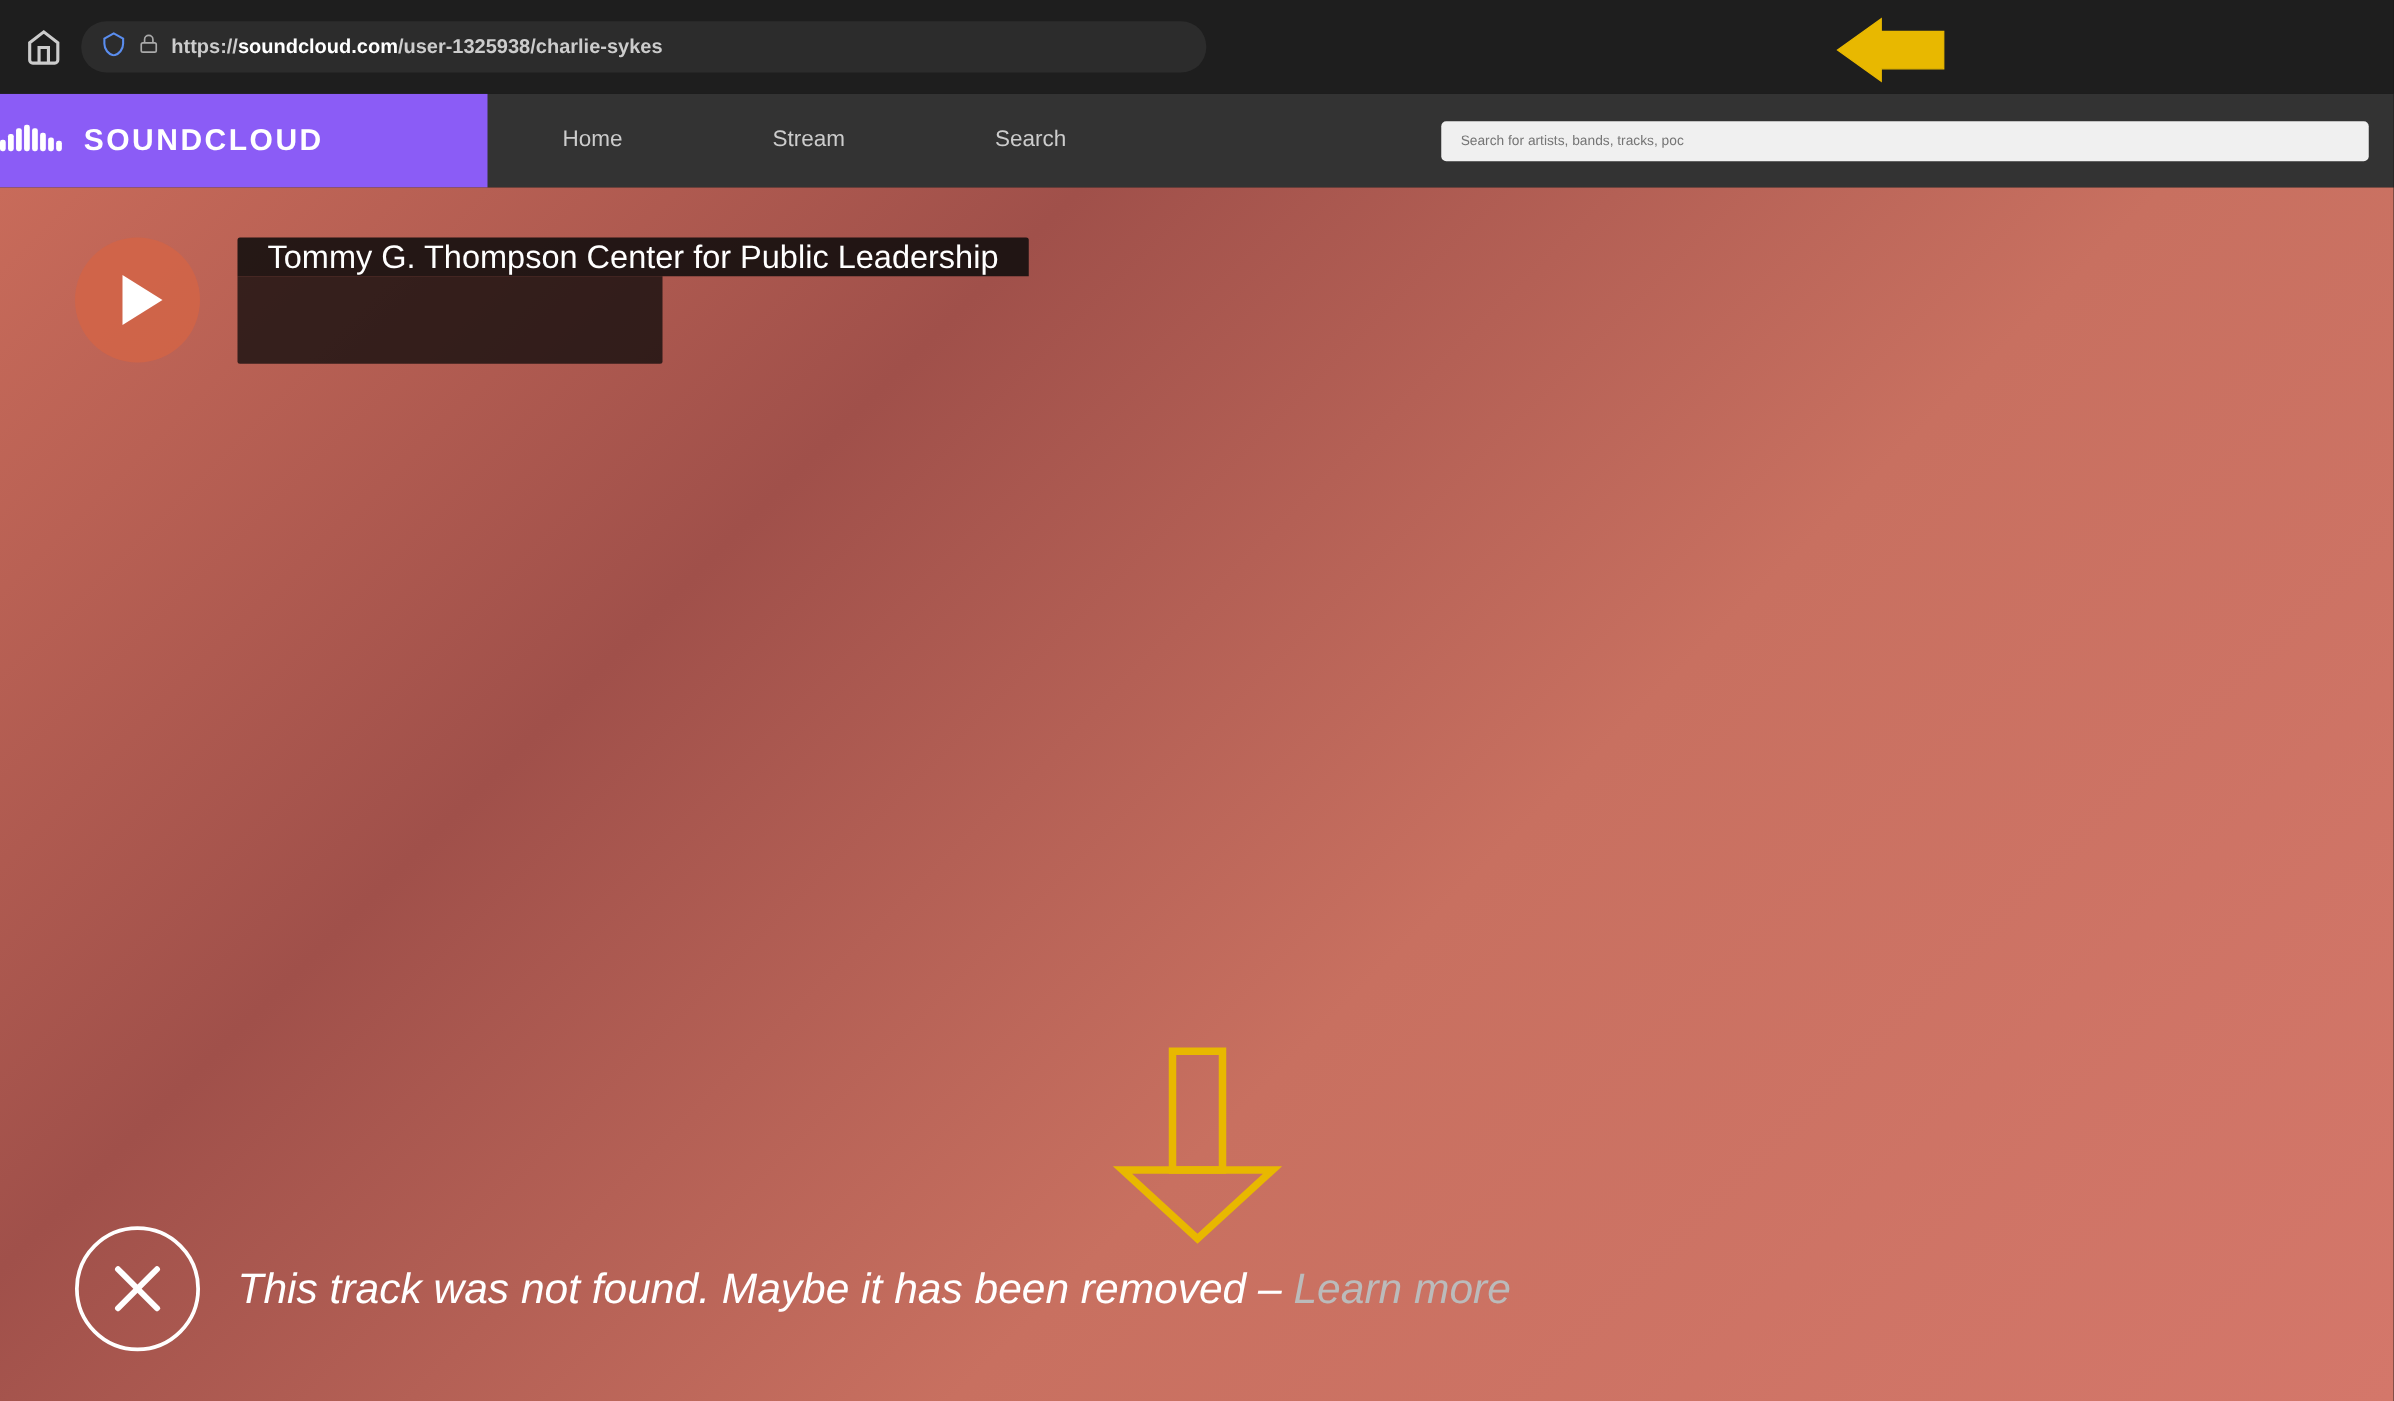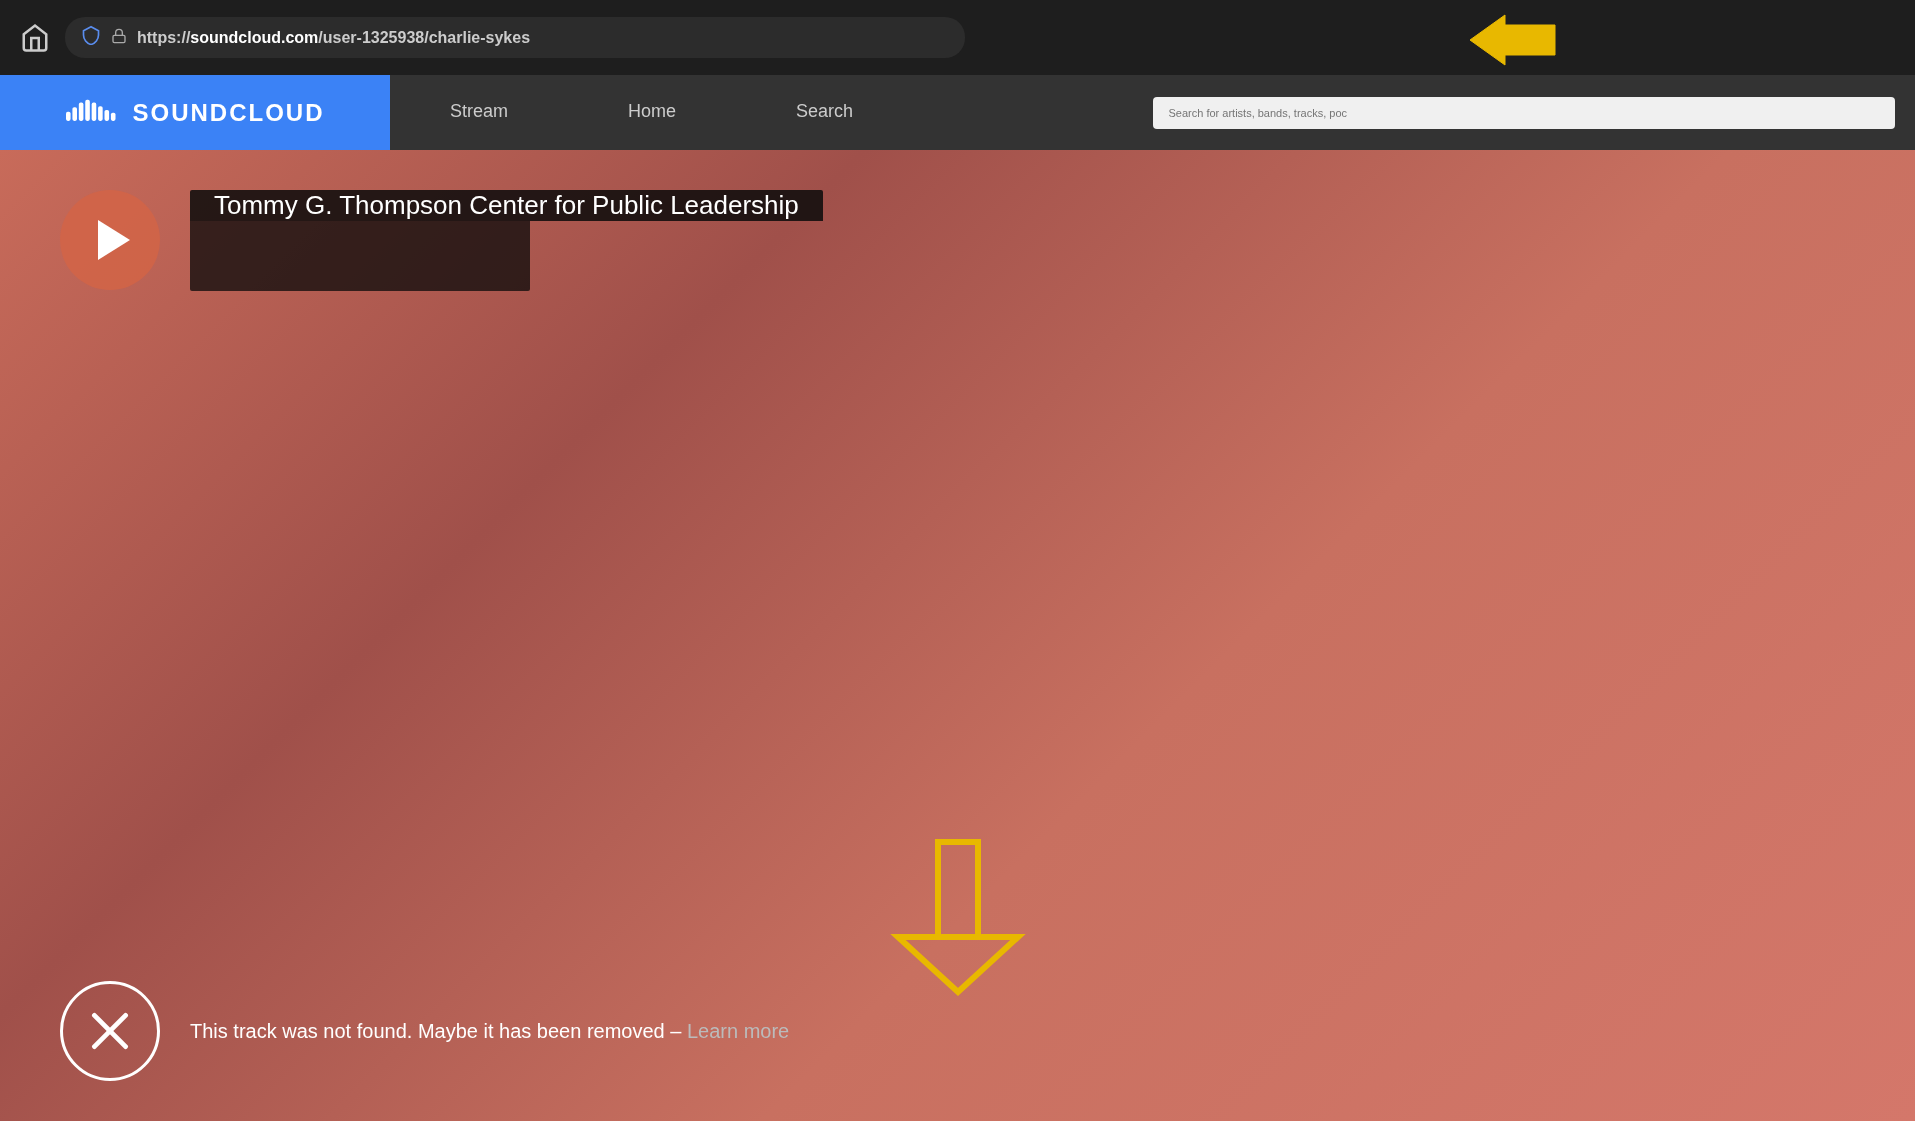--- a/index.html
+++ b/index.html
@@ -68,25 +68,24 @@
     
     .sc-nav {
       width: 100%;
       height: 75px;
       background: #333;
       display: flex;
       align-items: stretch;
     }
 
     .sc-logo-area {
-      background: #3b82f6;
+      background: #8b5cf6;
       width: 390px;
       display: flex;
       align-items: center;
-      justify-content: center;
       gap: 12px;
       flex-shrink: 0;
     }
 
     .sc-logo-icon {
       color: white;
       font-size: 28px;
     }
 
     .sc-logo-text {
@@ -211,22 +210,23 @@
       border: 3px solid white;
       border-radius: 50%;
       display: flex;
       align-items: center;
       justify-content: center;
       flex-shrink: 0;
     }
 
     .error-text {
       color: white;
-      font-size: 20px;
+      font-size: 34px;
       font-weight: 400;
+      font-style: italic;
     }
 
     .error-text .learn-more {
       color: #bbb;
     }
 
     
     .down-arrow-annotation {
       position: absolute;
       bottom: 120px;
@@ -289,22 +289,22 @@
         <rect x="21" y="5" width="5" height="23" rx="2"></rect>
         <rect x="28" y="8" width="5" height="20" rx="2"></rect>
         <rect x="35" y="12" width="5" height="16" rx="2"></rect>
         <rect x="42" y="16" width="5" height="12" rx="2"></rect>
         <rect x="49" y="19" width="5" height="9" rx="2"></rect>
       </svg>
     </span>
     <span class="sc-logo-text">SOUNDCLOUD</span>
   </div>
   <div class="sc-nav-links">
+    <a class="sc-nav-link">Home</a>
     <a class="sc-nav-link">Stream</a>
-    <a class="sc-nav-link">Home</a>
     <a class="sc-nav-link">Search</a>
   </div>
   <div class="sc-search">
     <input type="text" placeholder="Search for artists, bands, tracks, poc" style="">
   </div>
 </div>
 
 <div class="main-content">
 
   <div class="profile-section">

